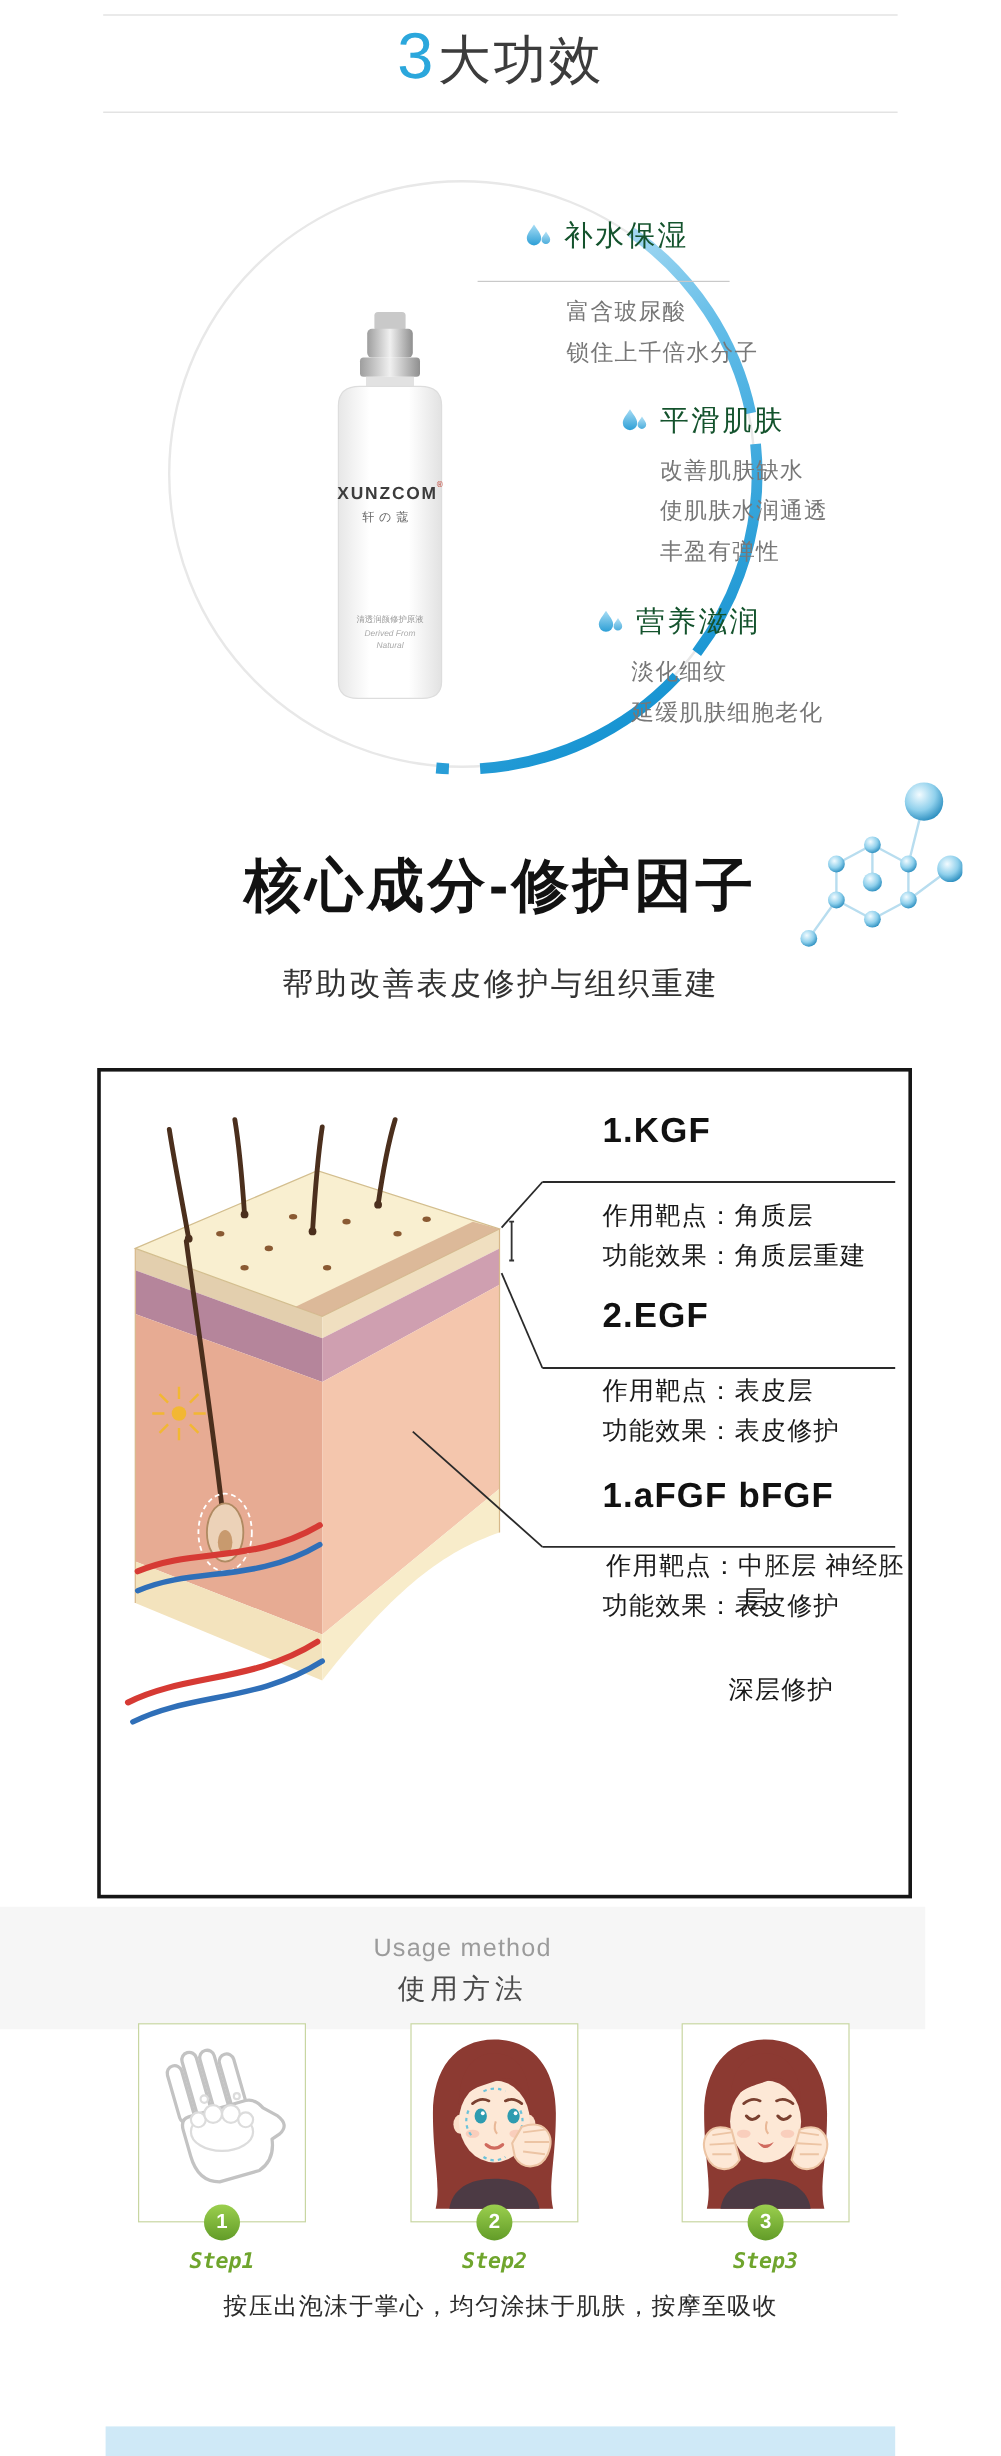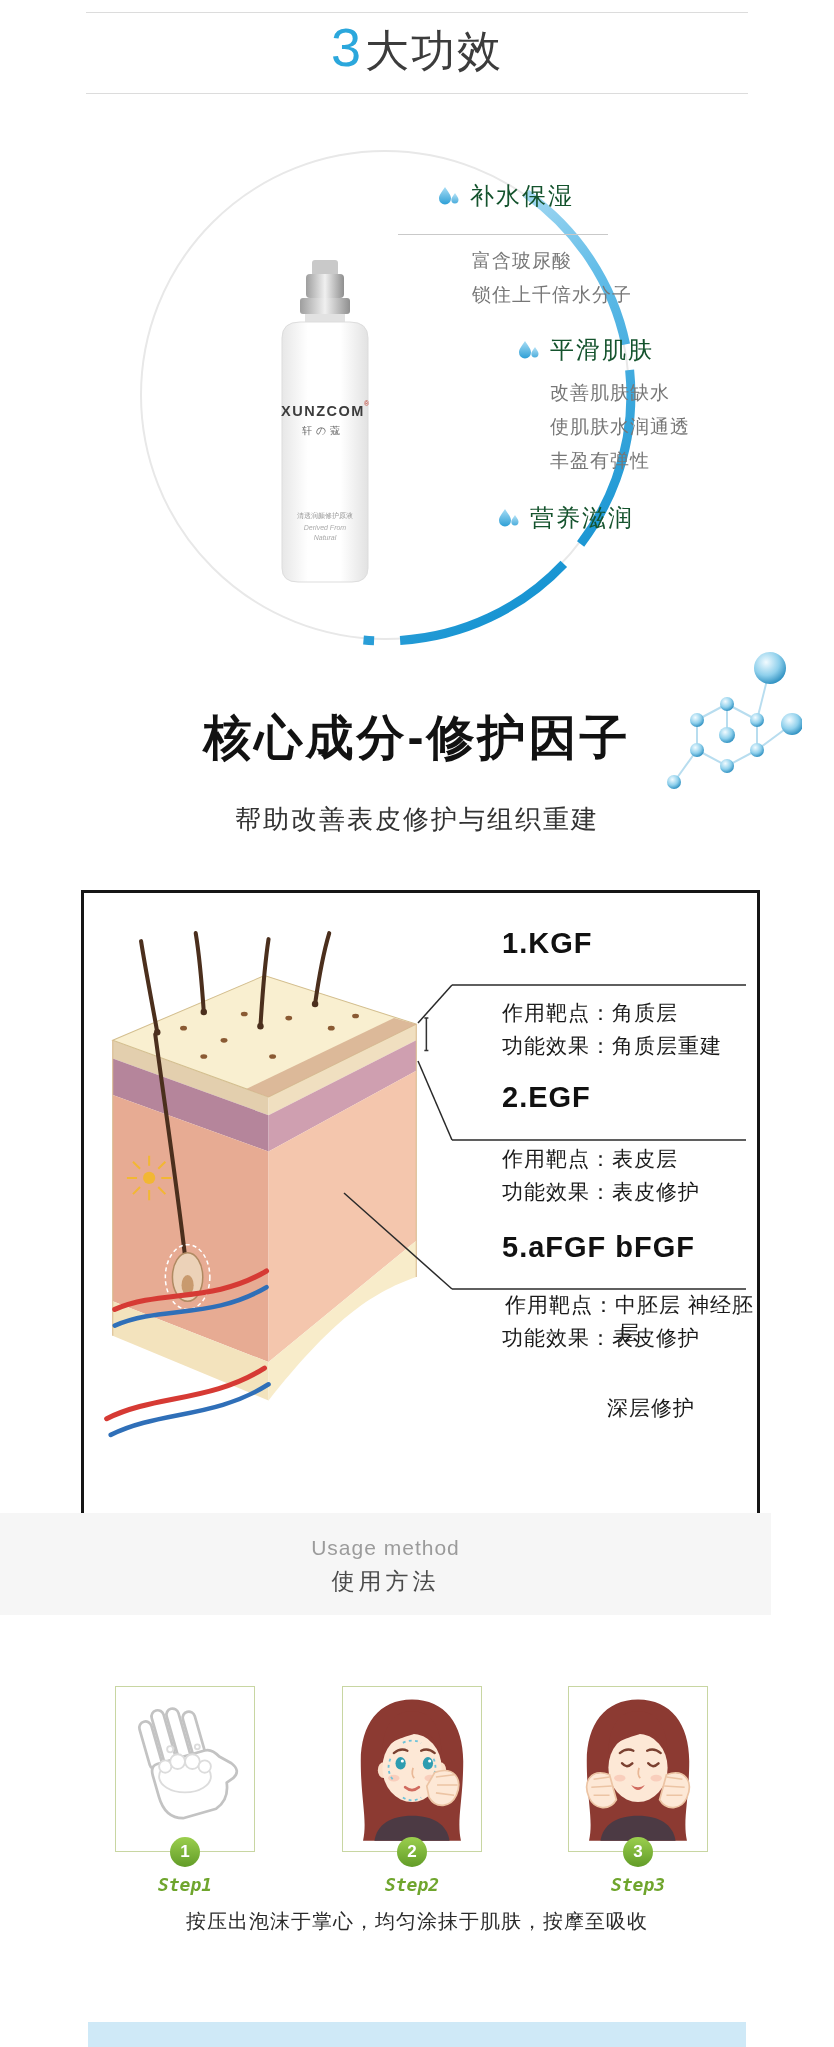--- a/index.html
+++ b/index.html
@@ -29,21 +29,21 @@
 
   
   .factor-box{position:absolute;left:81px;top:890px;width:679px;height:692px;border:3px solid #161616;box-sizing:border-box;}
   .skin-svg{position:absolute;left:6px;top:34px;width:350px;height:518px;}
   .connector-svg{position:absolute;left:0;top:0;width:673px;height:561px;}
   .factor-name{position:absolute;font-size:29px;font-weight:600;color:#111;letter-spacing:1px;}
   .factor-row{position:absolute;font-size:21px;color:#1a1a1a;letter-spacing:1px;text-align:center;}
   .factor-row.indent{padding-left:105px;margin-top:37px;}
 
   
-  .usage-band{position:absolute;left:0;top:1513px;width:771px;height:102px;background:#f6f6f6;text-decoration:underline;}
+  .usage-band{position:absolute;left:0;top:1589px;width:771px;height:102px;background:#f6f6f6;text-decoration:underline;}
   .usage-en{position:absolute;top:23px;left:0;right:0;text-align:center;font-size:21px;color:#9b9b9b;letter-spacing:1px;}
   .usage-cn{position:absolute;top:53px;left:0;right:0;text-align:center;font-size:23px;color:#4a4a4a;letter-spacing:4px;}
 
   
   .step-box{position:absolute;top:1686px;width:140px;height:166px;border:1px solid #c8d6a2;box-sizing:border-box;background:#fff;}
   .step-box svg{position:absolute;left:6px;top:8px;width:126px;height:148px;}
   .step-circle{position:absolute;top:1837px;width:30px;height:30px;border-radius:50%;
                background:linear-gradient(#9bcf4e,#629c28);color:#fff;font-size:17px;font-weight:bold;
                line-height:30px;text-align:center;box-sizing:border-box;}
   .step-label{position:absolute;top:1874px;width:140px;text-align:center;color:#6fa52d;font-weight:bold;
@@ -140,20 +140,24 @@
     <div>丰盈有弹性</div>
   </div>
 
   <div class="benefit" style="left:496px;top:502px">
     <svg width="26" height="26" viewBox="0 0 26 26">
       <path d="M9,4 C12,9 15,11.5 15,15.5 a6,6 0 1,1 -12,0 C3,11.5 6,9 9,4Z" fill="url(#dropGrad)"></path>
       <path d="M19,10 C20.8,13 22.5,14.5 22.5,16.8 a3.6,3.6 0 1,1 -7.2,0 C15.3,14.5 17.2,13 19,10Z" fill="url(#dropGrad)" opacity="0.85"></path>
     </svg>
     <span class="benefit-title">营养滋润</span>
   </div>
+  <div class="benefit-body" style="left:526px;top:544px">
+    <div>淡化细纹</div>
+    <div>延缓肌肤细胞老化</div>
+  </div>
 
   <svg class="molecule-svg" viewBox="0 0 150 160">
     <g stroke="#b8ddef" stroke-width="2">
       <line x1="45" y1="78" x2="75" y2="62"></line>
         <line x1="75" y1="62" x2="105" y2="78"></line>
       <line x1="105" y1="78" x2="105" y2="108"></line>
         <line x1="105" y1="108" x2="75" y2="124"></line>
       <line x1="75" y1="124" x2="45" y2="108"></line>
         <line x1="45" y1="108" x2="45" y2="78"></line>
       <line x1="105" y1="78" x2="118" y2="26"></line>
@@ -258,21 +262,21 @@
     </div>
 
     <div class="factor-name" style="left:418px;top:188px">2.EGF</div>
     <div class="factor-row" style="left:418px;top:252px">
       <span>作用靶点：</span><span>表皮层</span>
     </div>
     <div class="factor-row" style="left:418px;top:285px">
       <span>功能效果：</span><span>表皮修护</span>
     </div>
 
-    <div class="factor-name" style="left:418px;top:338px">5.aFGF bFGF</div>
+    <div class="factor-name" style="left:418px;top:338px">1.aFGF bFGF</div>
     <div class="factor-row" style="left:418px;top:398px">
       <span>作用靶点：</span><span>中胚层 神经胚层</span>
     </div>
     <div class="factor-row" style="left:418px;top:431px">
       <span>功能效果：</span><span>表皮修护</span>
     </div>
     <div class="factor-row indent" style="left:418px;top:464px">
       <span>深层修护</span>
     </div>
   </div>

